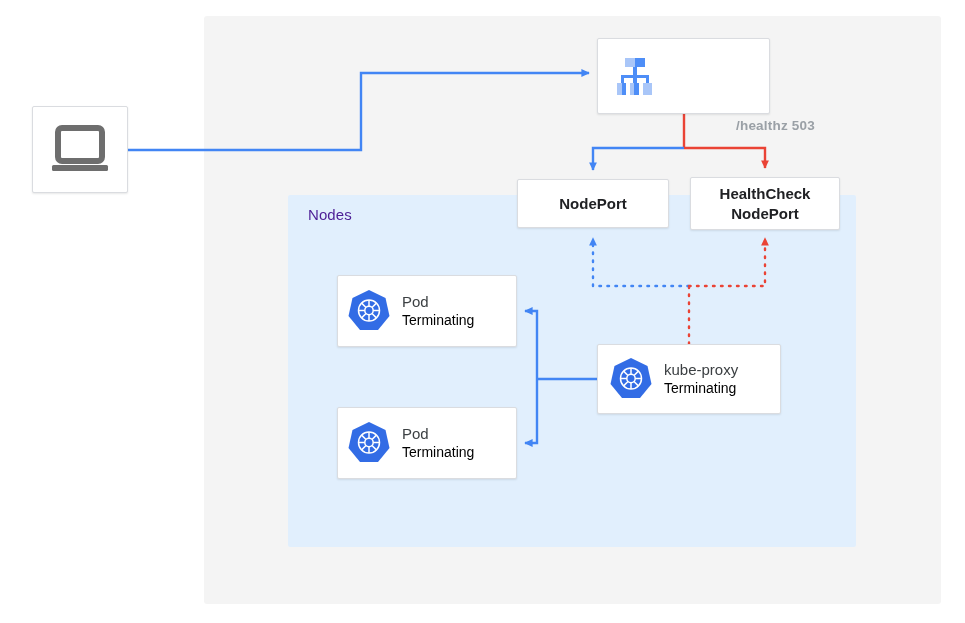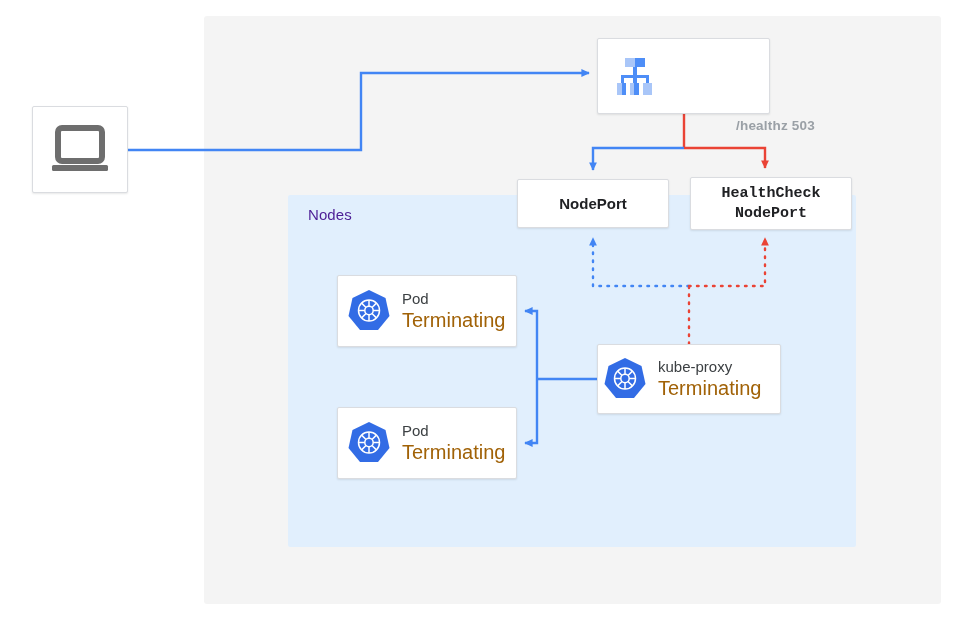--- a/index.html
+++ b/index.html
@@ -61,40 +61,40 @@
   .card.center {
     justify-content: center;
     text-align: center;
   }
   .card-title {
     font-size: 15px;
     color: #3c4043;
     line-height: 1.28;
   }
   .card-sub {
-    font-size: 20px;
-    color: #a16207;
+    font-size: 14px;
+    color: #000000;
     line-height: 1.28;
   }
   .card-strong {
     font-size: 15px;
     font-weight: bold;
     color: #202124;
     line-height: 1.3;
   }
   .card-texts { display: flex; flex-direction: column; }
 
   
   #laptop-box  { left: 32px;  top: 106px; width: 96px;  height: 87px;  justify-content: center; }
   #clb-box     { left: 597px; top: 38px;  width: 173px; height: 76px;  padding-left: 10px; }
   #nodeport-box    { left: 517px; top: 179px; width: 152px; height: 49px; }
-  #hcnodeport-box  { left: 690px; top: 177px; width: 162px; height: 53px; font-family: Liberation Mono, monospace; }
+  #hcnodeport-box  { left: 690px; top: 177px; width: 150px; height: 53px; }
   #pod1-box    { left: 337px; top: 275px; width: 180px; height: 72px; padding-left: 8px; }
   #pod2-box    { left: 337px; top: 407px; width: 180px; height: 72px; padding-left: 8px; }
-  #kubeproxy-box { left: 597px; top: 344px; width: 184px; height: 70px; padding-left: 4px; }
+  #kubeproxy-box { left: 597px; top: 344px; width: 184px; height: 70px; padding-left: 10px; }
 
   
   .icon-slot {
     flex: 0 0 auto;
     display: flex;
     align-items: center;
     justify-content: center;
   }
   .k8s-icon  { width: 46px; height: 46px; margin-right: 10px; }
   .clb-icon  { width: 52px; height: 52px; margin-right: 8px; }

